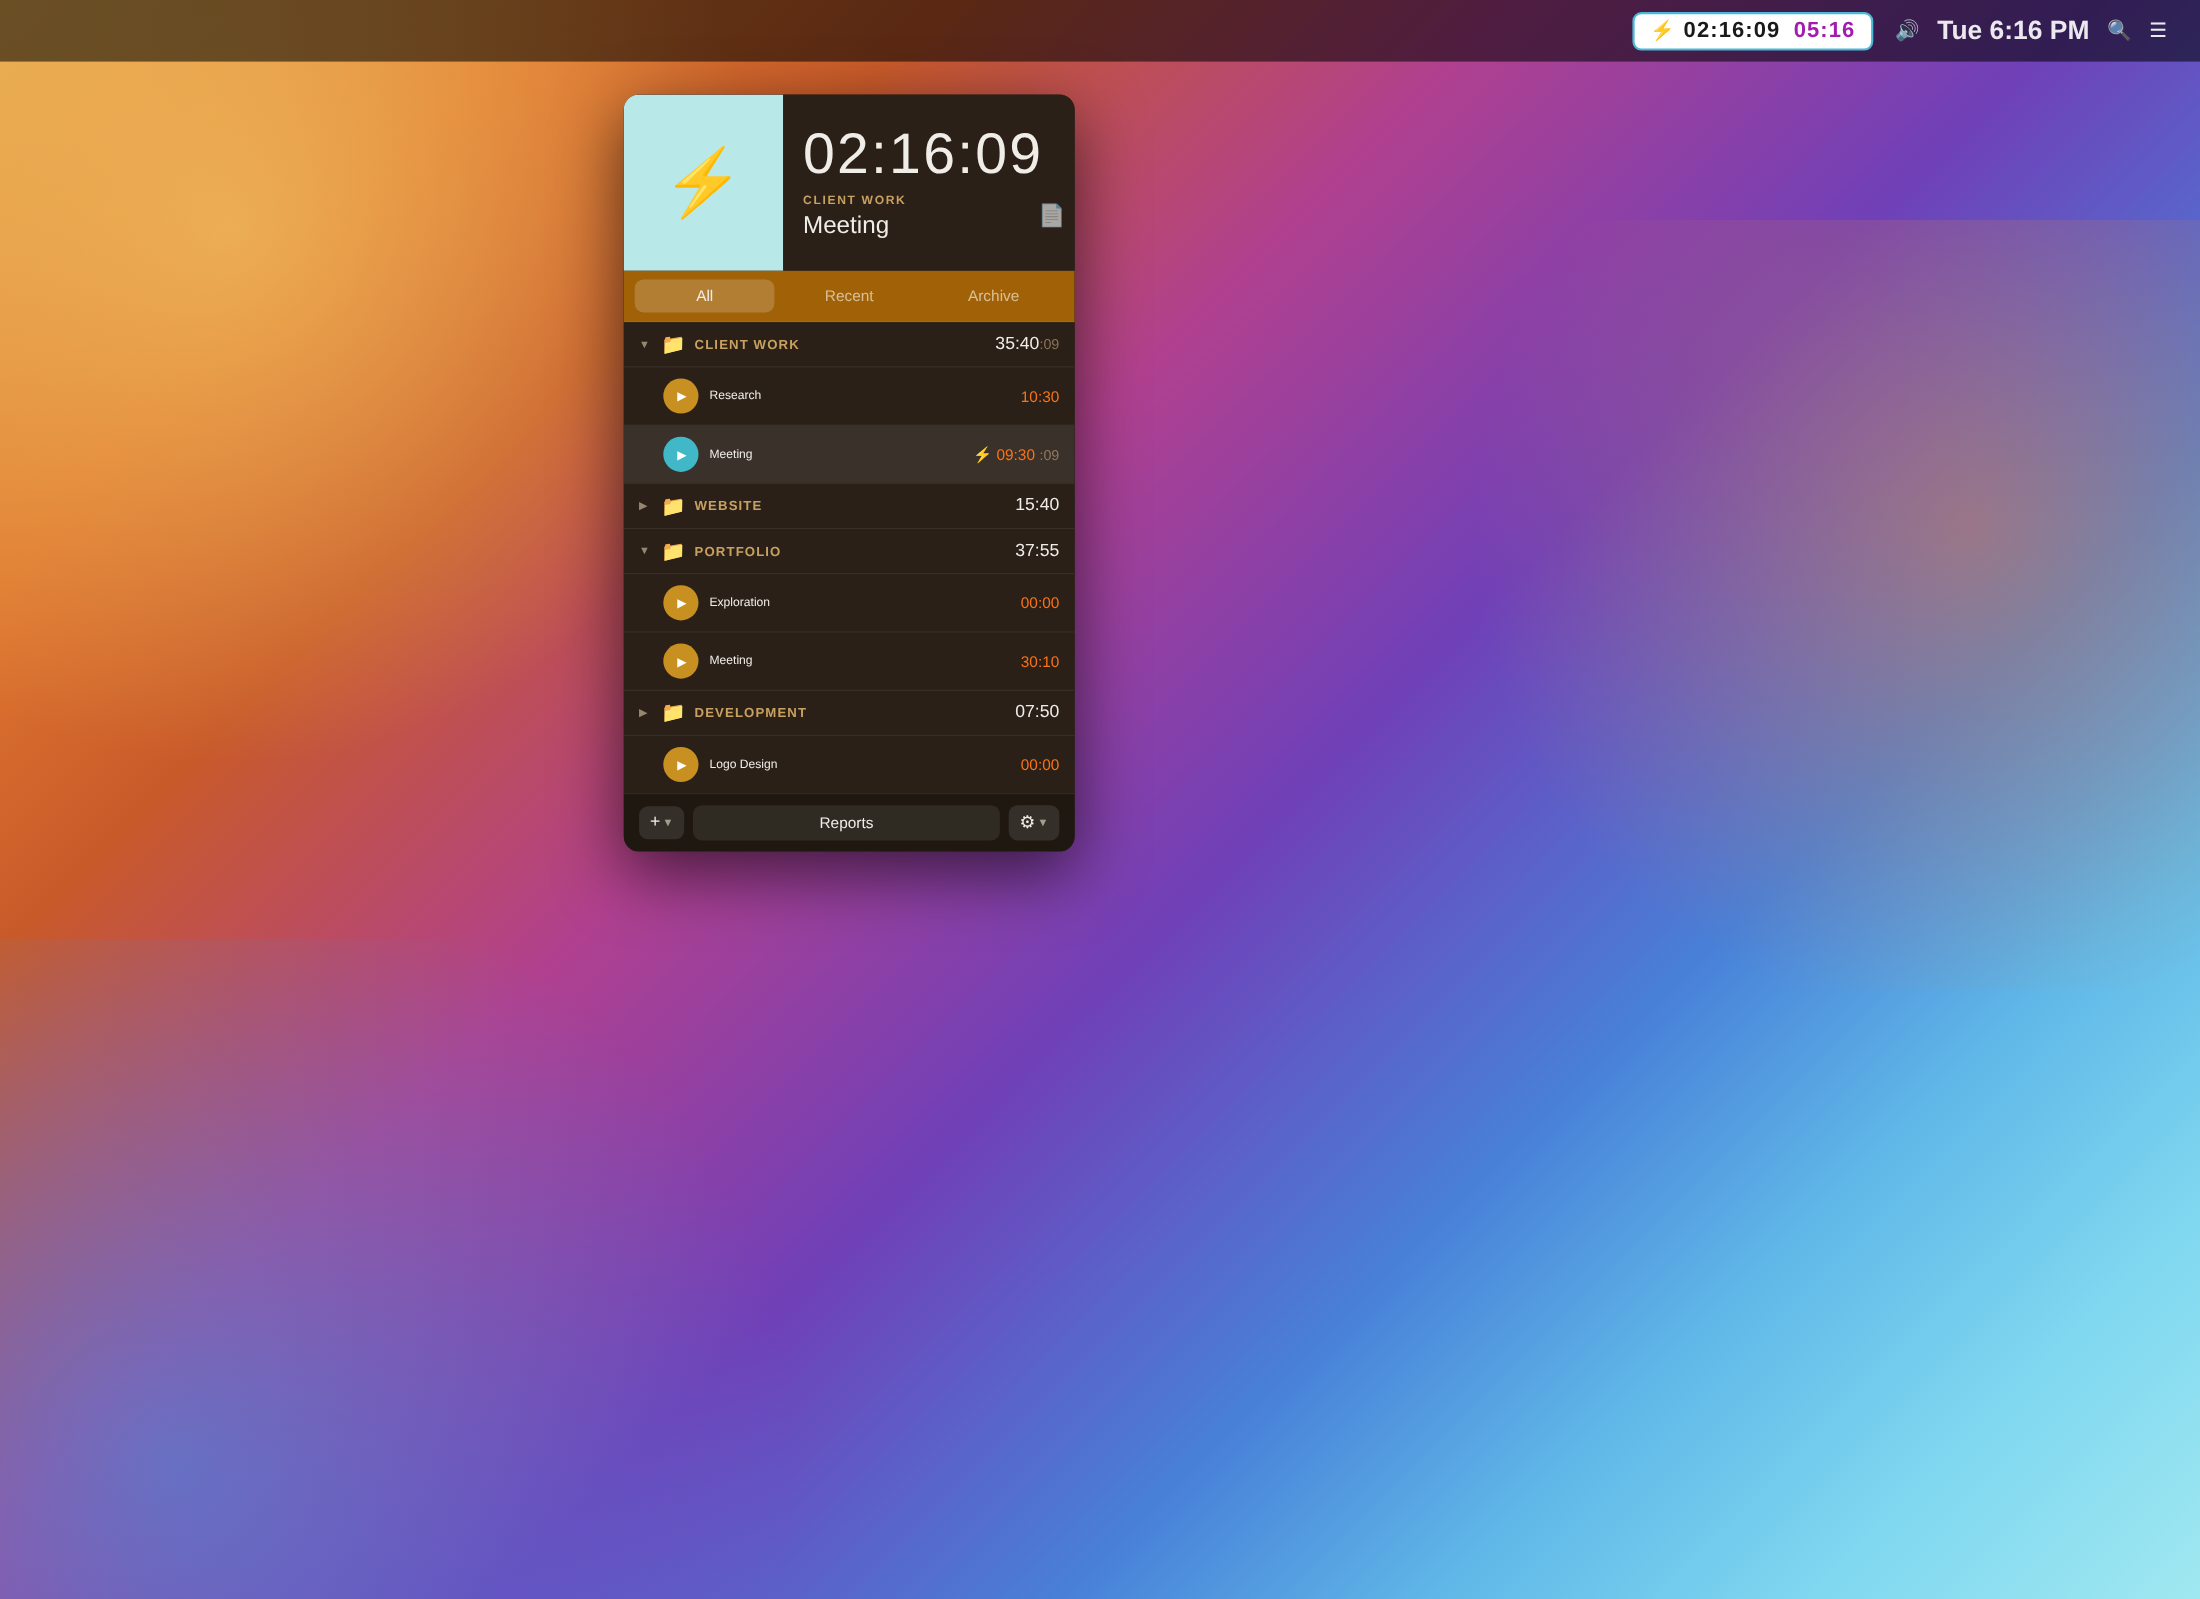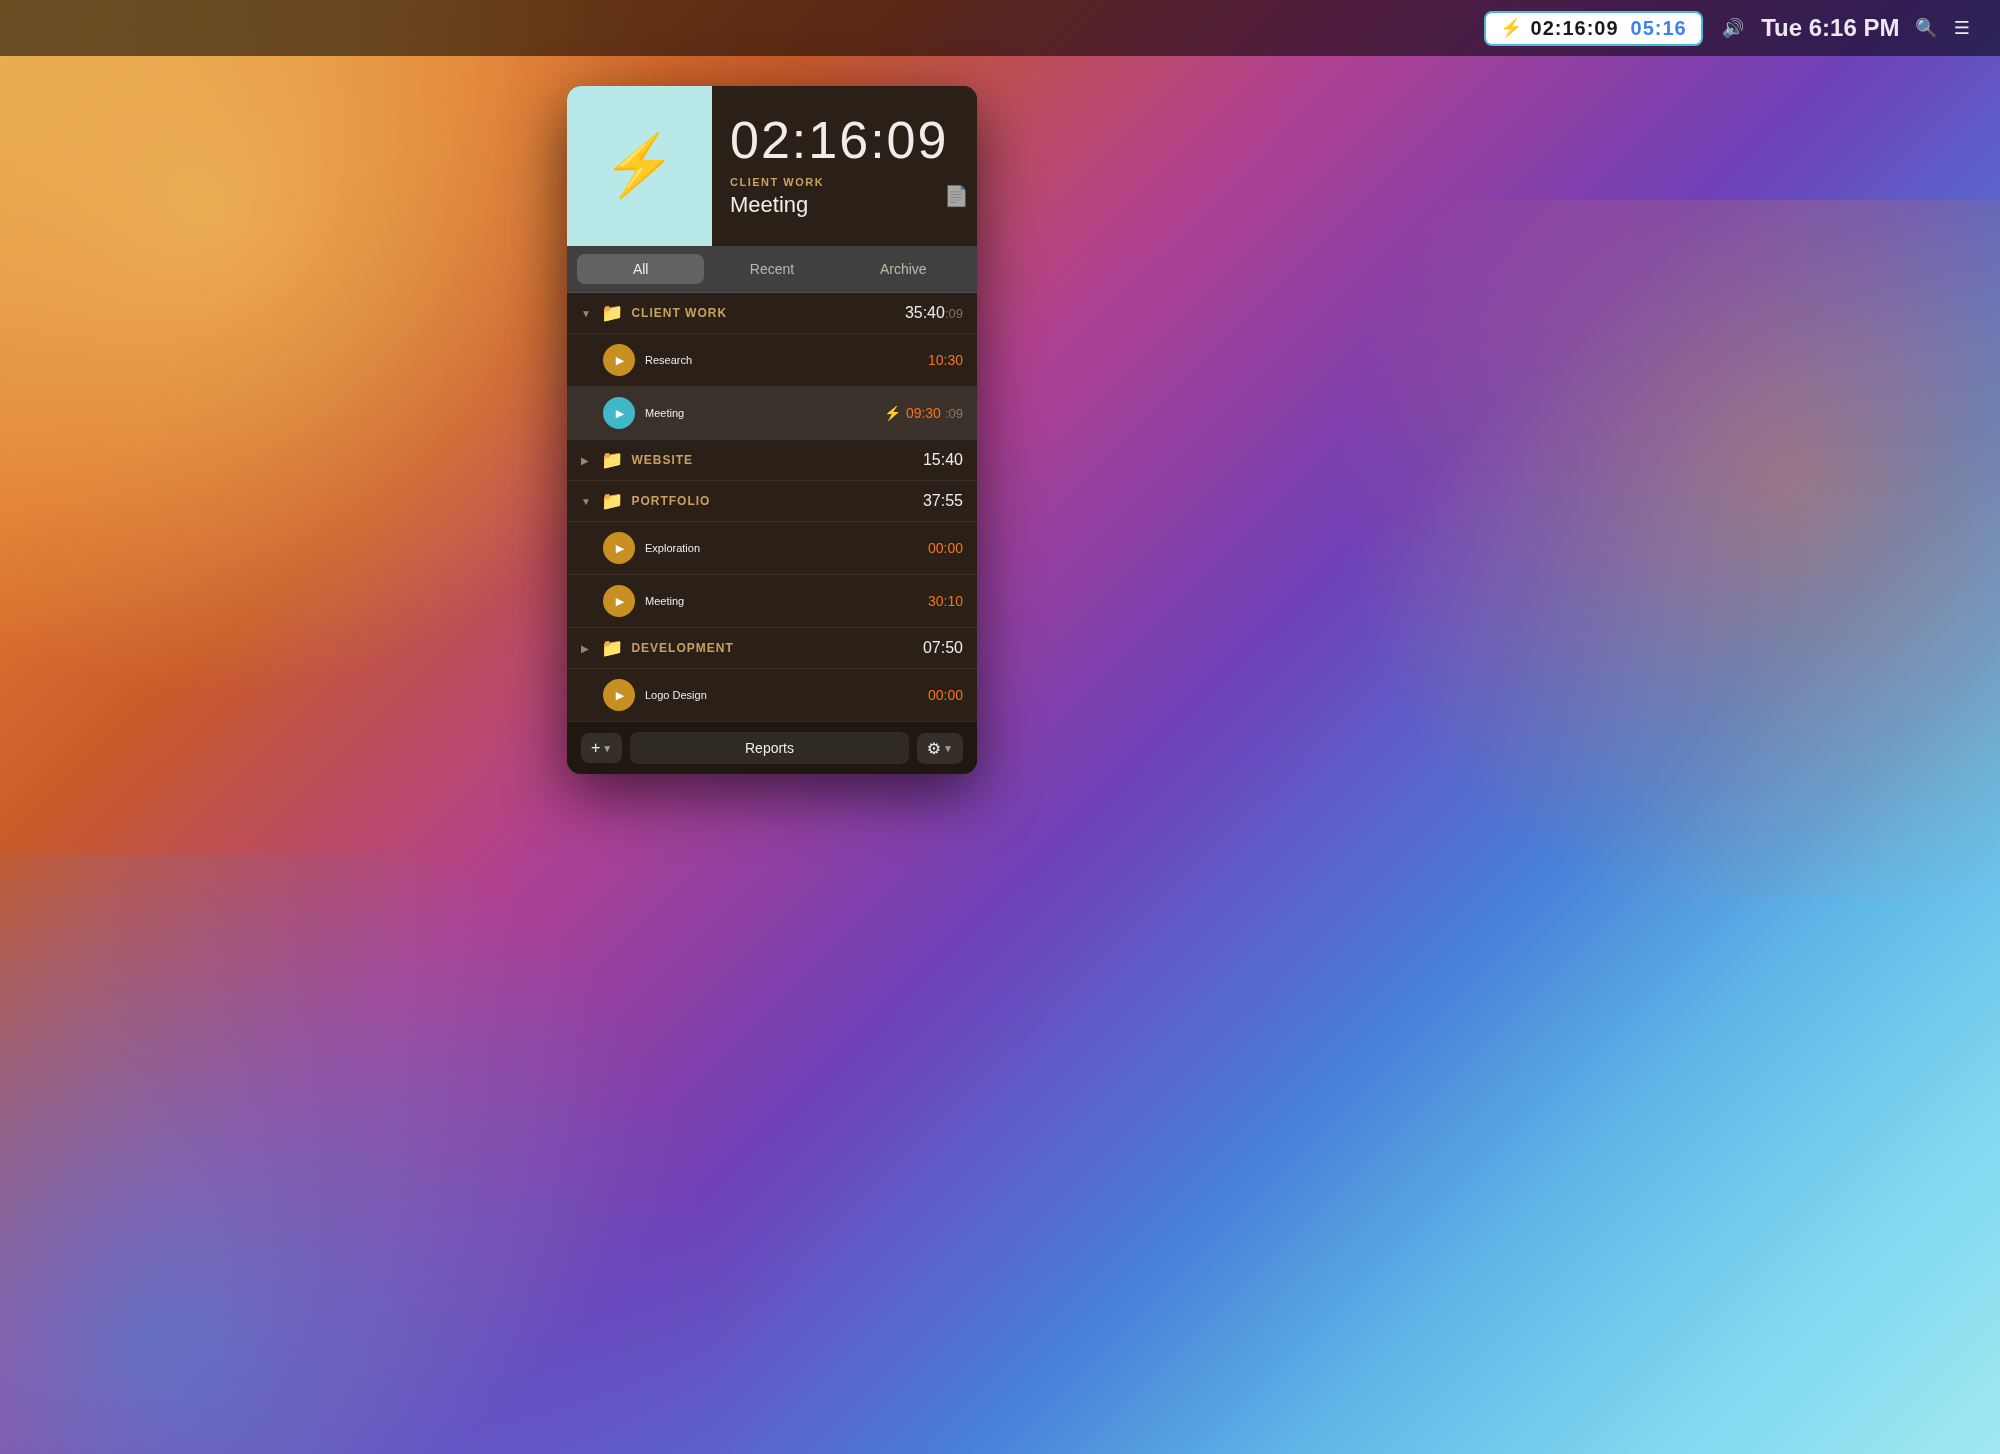--- a/index.html
+++ b/index.html
@@ -152,21 +152,21 @@
       position: absolute;
       top: 98px;
       right: 8px;
       color: rgba(200,180,150,0.6);
       font-size: 20px;
     }
 
     
     .tab-bar {
       display: flex;
-      background: #404040;
+      background: #a16207;
       padding: 8px 10px;
       gap: 4px;
       border-bottom: 1px solid rgba(255,255,255,0.08);
     }
 
     .tab {
       flex: 1;
       padding: 7px 0;
       text-align: center;
       font-size: 14px;
@@ -368,21 +368,21 @@
 
 <div class="desktop">
   <div class="blob1"></div>
   <div class="blob2"></div>
   <div class="blob3"></div>
 
   <div class="menubar">
     <div class="menubar-timer-badge">
       <span class="menubar-lightning">⚡</span>
       <span class="menubar-time">02:16:09</span>
-      <span class="menubar-time" style="color:#3b82f6; margin-left:4px;">05:16</span>
+      <span class="menubar-time" style="color:#a21caf; margin-left:4px;">05:16</span>
     </div>
     <div class="menubar-icons">
       <span>🔊</span>
       <span class="menubar-clock">Tue 6:16 PM</span>
       <span>🔍</span>
       <span>☰</span>
     </div>
   </div>
 
   <div class="app-panel">

